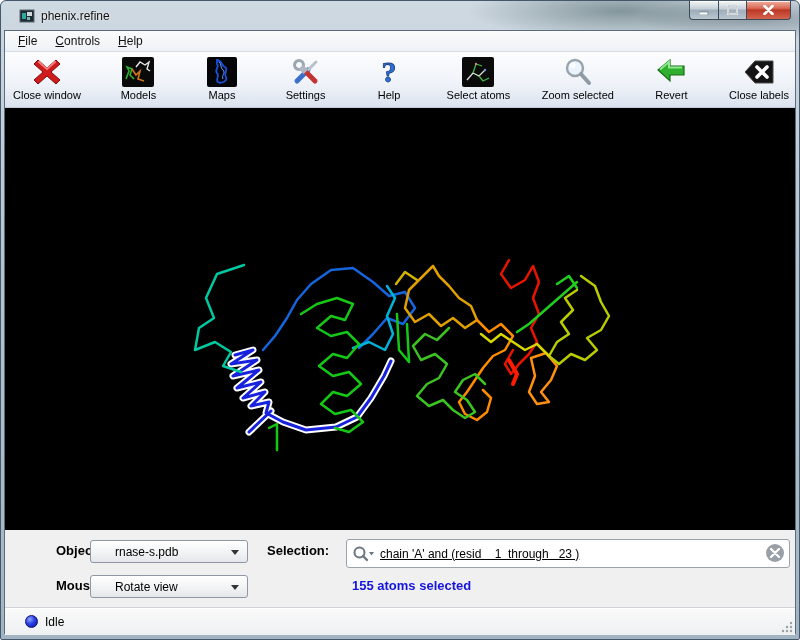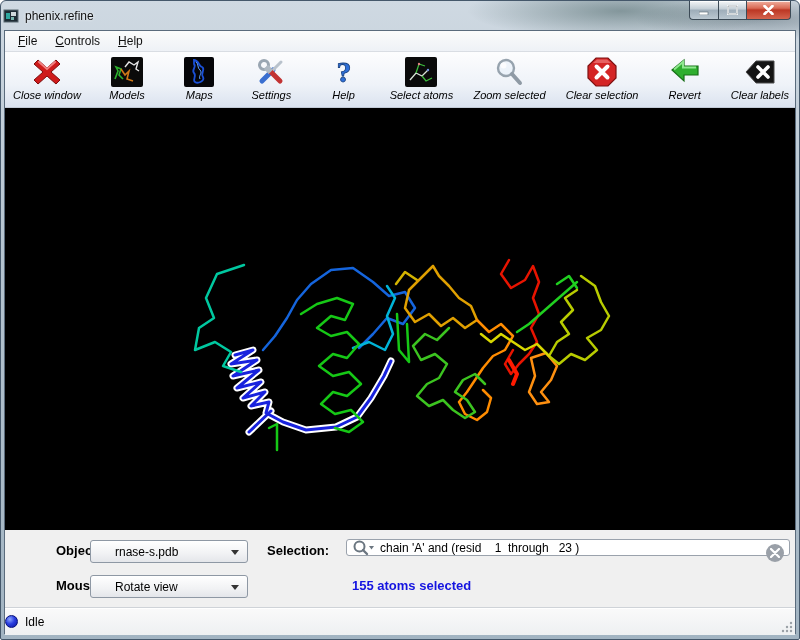--- a/index.html
+++ b/index.html
@@ -6,21 +6,21 @@
   html,body { width:800px; height:640px; overflow:hidden; font-family:"Liberation Sans","DejaVu Sans",sans-serif; }
   .window {
     position:relative; width:800px; height:640px;
     background:
       radial-gradient(ellipse 220px 40px at 620px 10px, rgba(40,70,70,.45), transparent 70%),
       radial-gradient(ellipse 180px 30px at 760px 18px, rgba(30,50,60,.35), transparent 70%),
       linear-gradient(180deg,#cfd9e2 0%,#b4c3cf 40%,#a2b4c2 100%);
     border:1px solid #45586b; border-radius:6px 6px 2px 2px;
   }
   
-  .titlebar { position:relative; height:30px; display:flex; align-items:center; padding-left:2px; }
+  .titlebar { position:relative; height:30px; display:flex; align-items:center; padding-left:18px; }
   .titlebar .appicon { width:16px; height:16px; margin-right:6px; }
   .titlebar .title { font-size:12px; color:#111; text-shadow:0 0 3px rgba(255,255,255,.9); }
   .winbtns { position:absolute; top:0; right:8px; display:flex; }
   .winbtn {
     height:19px; border:1px solid #3c4a56; border-top:none; display:flex; align-items:center; justify-content:center;
     background:linear-gradient(180deg,rgba(255,255,255,.85) 0%,rgba(210,220,228,.7) 45%,rgba(160,175,190,.65) 50%,rgba(200,212,222,.75) 100%);
     box-shadow:inset 0 1px 0 rgba(255,255,255,.8);
   }
   .winbtn.min { width:29px; border-radius:0 0 0 4px; border-right:none; }
   .winbtn.max { width:28px; border-right:none; }
@@ -29,45 +29,45 @@
   .glyph { display:block; }
   
   .client { position:absolute; left:4px; right:4px; top:30px; bottom:6px; background:#f0f0f0; box-shadow:0 0 0 1px #5a6b7c; }
   .menubar { height:21px; background:linear-gradient(180deg,#fbfbfb,#eef1f6); border-bottom:1px solid #d9dde3; display:flex; align-items:center; padding-left:4px; }
   .menubar .mitem { font-size:12px; color:#111; padding:16px 9px; cursor:default; }
   .menubar .mitem u { text-decoration:underline; }
   
   .toolbar { height:56px; background:linear-gradient(180deg,#fdfdfe 0%,#eef2f8 60%,#dbe3ef 100%); border-bottom:1px solid #c2cad6; display:flex; justify-content:space-between; align-items:flex-start; padding:3px 6px 0 8px; }
   .tool { display:flex; flex-direction:column; align-items:center; min-width:52px; cursor:default; }
   .tool .ic { height:33px; display:flex; align-items:center; justify-content:center; }
-  .tool .lbl { font-size:11px; color:#000; white-space:nowrap; margin-top:1px;font-style:italic; }
+  .tool .lbl { font-size:11px; color:#000; white-space:nowrap; margin-top:1px; }
   
   .viewport { position:relative; height:422px; background:#000; }
   .viewport svg { position:absolute; left:0; top:0; }
   
   .panel { position:relative; height:77px; background:#f0f0f0; }
   .flabel { position:absolute; font-size:13px; font-weight:bold; color:#000; }
   .combo {
     position:absolute; width:158px; height:23px; border:1px solid #8e98a4; border-radius:3px;
     background:linear-gradient(180deg,#ffffff,#f1f2f4 60%,#e4e6ea); display:flex; align-items:center;
     font-size:12px; color:#000; padding-left:24px; box-shadow:inset 0 1px 0 #fff;
   }
   .combo .arrow { position:absolute; right:8px; top:9px; width:0; height:0; border-left:4px solid transparent; border-right:4px solid transparent; border-top:5px solid #333; }
   .searchfield {
-    position:absolute; left:341px; top:9px; width:444px; height:17px; background:#fff; border:1px solid #9aa2ac; border-radius:3px;
-    display:flex; align-items:center; padding:0 28px 0 6px;
+    position:absolute; left:341px; top:9px; width:444px; height:29px; background:#fff; border:1px solid #9aa2ac; border-radius:3px;
+    display:flex; align-items:center; padding:0 28px 0 6px;text-decoration:underline;
   }
   .searchfield input {
     border:none; outline:none; flex:1; font-size:12px; font-family:"Liberation Sans","DejaVu Sans",sans-serif; color:#000; background:transparent; white-space:pre;
   }
   .sf-icon { display:flex; align-items:center; margin-right:5px; }
   .sf-clear { position:absolute; right:5px; top:4px; width:18px; height:18px; border-radius:50%; background:#9aa0a8; display:flex; align-items:center; justify-content:center; }
   .atoms { position:absolute; left:347px; top:48px; font-size:13px; font-weight:bold; }
   
-  .statusbar { position:relative; height:28px; background:linear-gradient(180deg,#fafafa,#eef0f2); border-top:1px solid #cfd3d8; box-shadow:inset 0 1px 0 #fff; display:flex; align-items:center; padding-left:0; }
+  .statusbar { position:relative; height:28px; background:linear-gradient(180deg,#fafafa,#eef0f2); border-top:1px solid #cfd3d8; box-shadow:inset 0 1px 0 #fff; display:flex; align-items:center; padding-left:20px; }
   .sphere { width:13px; height:13px; border-radius:50%; background:radial-gradient(circle at 35% 30%, #8da6ff 0%, #2a3fe0 45%, #0a14a0 100%); border:1px solid #06107a; margin-right:7px; }
   .statusbar .stext { font-size:12px; color:#000; }
   .grip { position:absolute; right:2px; bottom:2px; width:13px; height:13px; }
 </style>
 </head>
 <body>
 
 <div class="window">
 
   <div class="titlebar">
@@ -181,49 +181,39 @@
         <span class="ic">
           <svg width="30" height="30" viewBox="0 0 30 30">
             <circle cx="12" cy="11" r="8" fill="rgba(220,235,248,.35)" stroke="#97a3ae" stroke-width="2.4"></circle>
             <circle cx="9.5" cy="8.5" r="3" fill="rgba(255,255,255,.75)"></circle>
             <line x1="18" y1="17" x2="26" y2="26" stroke="#8f9aa5" stroke-width="4" stroke-linecap="round"></line>
           </svg>
         </span>
         <span class="lbl">Zoom selected</span>
       </div>
 
-      <div class="tool">
-        <span class="ic">
-          <svg width="30" height="30" viewBox="0 0 30 30">
-            <polygon points="9,1 21,1 29,9 29,21 21,29 9,29 1,21 1,9" fill="#d42525" stroke="#7d1212" stroke-width="1.2"></polygon>
-            <polygon points="10,2.5 20,2.5 24,6 6,6" fill="#ef7a7a" opacity=".7"></polygon>
-            <path d="M9.5,9.5 L20.5,20.5 M20.5,9.5 L9.5,20.5" stroke="#fff" stroke-width="4" stroke-linecap="round"></path>
-          </svg>
-        </span>
-        <span class="lbl">Clear selection</span>
-      </div>
 
       <div class="tool">
         <span class="ic">
           <svg width="32" height="30" viewBox="0 0 32 30">
             <path d="M3,13 L15,3 L15,9 L29,9 L29,18 L15,18 L15,24 Z" fill="#2fae2f" stroke="#176e17" stroke-width="1.2"></path>
             <path d="M5,12.5 L14,5 L14,10.5 L27,10.5" fill="none" stroke="#8fe78f" stroke-width="2"></path>
           </svg>
         </span>
         <span class="lbl">Revert</span>
       </div>
 
       <div class="tool">
         <span class="ic">
           <svg width="32" height="30" viewBox="0 0 32 30">
             <polygon points="2,15 12,4 30,4 30,26 12,26" fill="#141414" stroke="#4a4a4a" stroke-width="1"></polygon>
             <path d="M14,10 L24,20 M24,10 L14,20" stroke="#fff" stroke-width="3.6" stroke-linecap="round"></path>
           </svg>
         </span>
-        <span class="lbl">Clear labels</span>
+        <span class="lbl">Close labels</span>
       </div>
 
     </div>
 
     <div class="viewport" style="background: rgb(0, 0, 0);">
       <svg id="mol-svg" width="792" height="422" viewBox="0 0 792 422">
           <polyline points="230,247 248,242 226,256 252,252 228,268 254,262 232,280 256,274 238,290 260,284 246,298 264,294 261,305 278,314 301,322 331,319 352,309 366,290 379,268 386,253" stroke="#ffffff" stroke-width="7" fill="none" stroke-linejoin="round" stroke-linecap="round"></polyline>
           <polyline points="244,324 266,303" stroke="#ffffff" stroke-width="7" fill="none" stroke-linejoin="round" stroke-linecap="round"></polyline>
           <polyline points="230,247 248,242 226,256 252,252 228,268 254,262 232,280 256,274 238,290 260,284 246,298 264,294 261,305 278,314 301,322 331,319 352,309 366,290 379,268 386,253" stroke="#1822dd" stroke-width="3" fill="none" stroke-linejoin="round" stroke-linecap="round"></polyline>
           <polyline points="244,324 266,303" stroke="#1822dd" stroke-width="3" fill="none" stroke-linejoin="round" stroke-linecap="round"></polyline>

